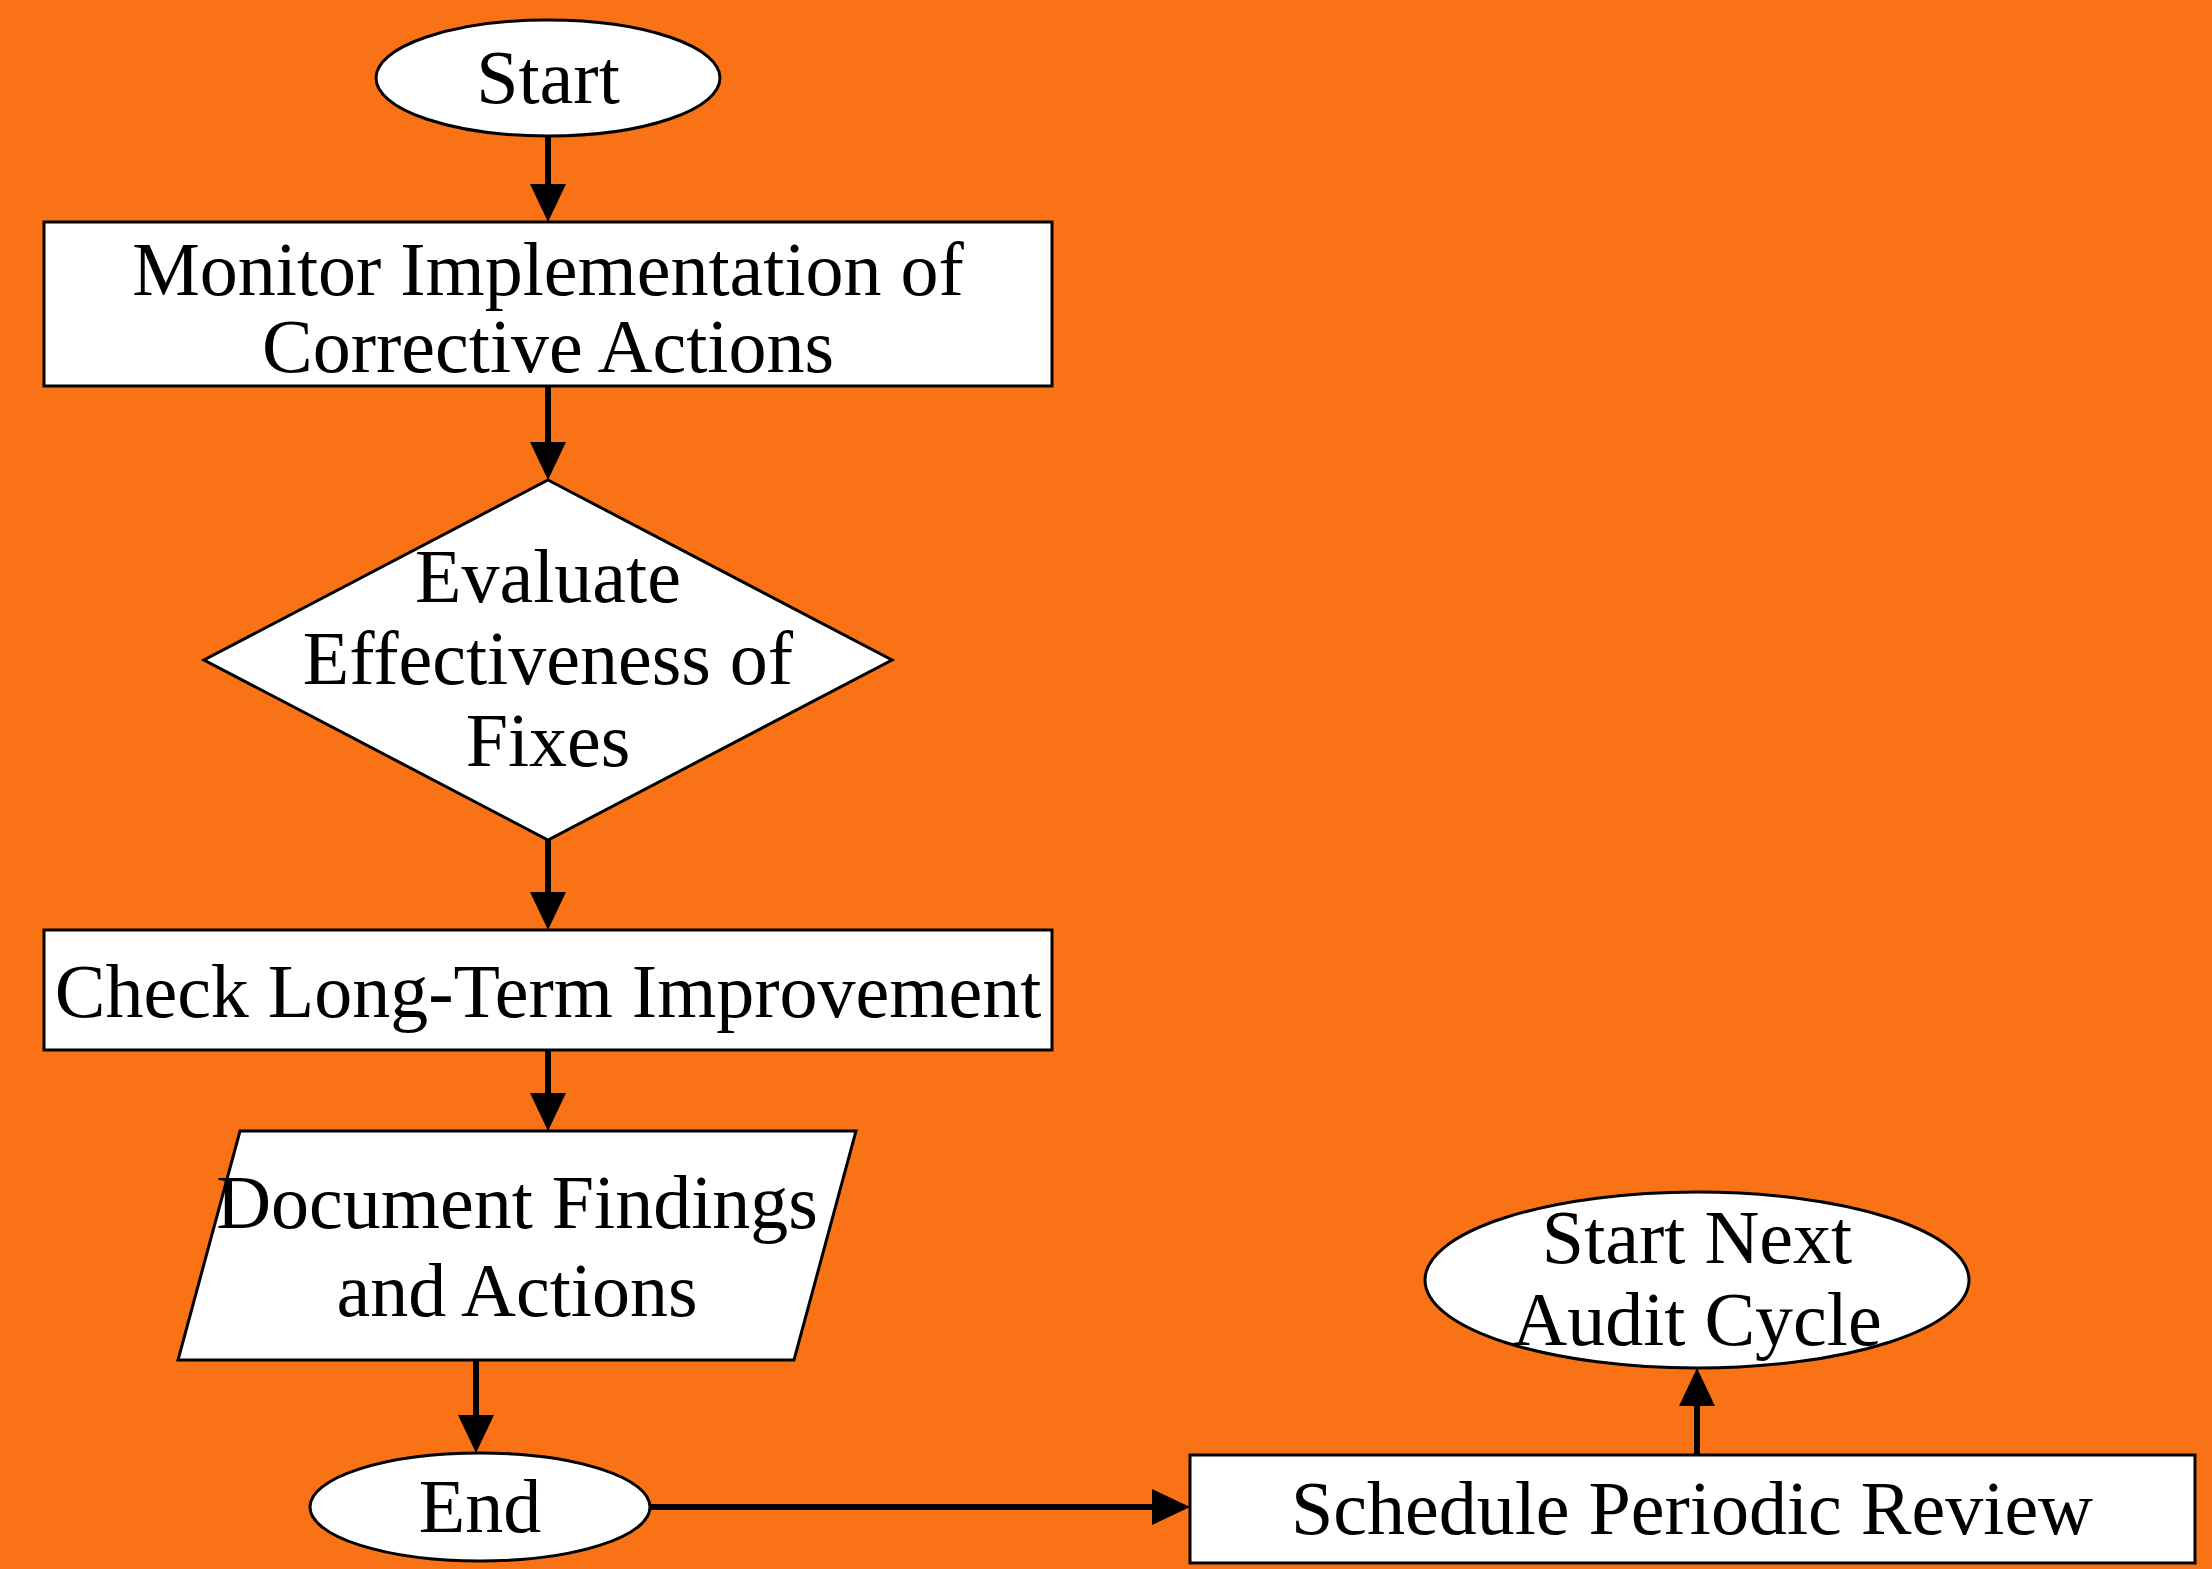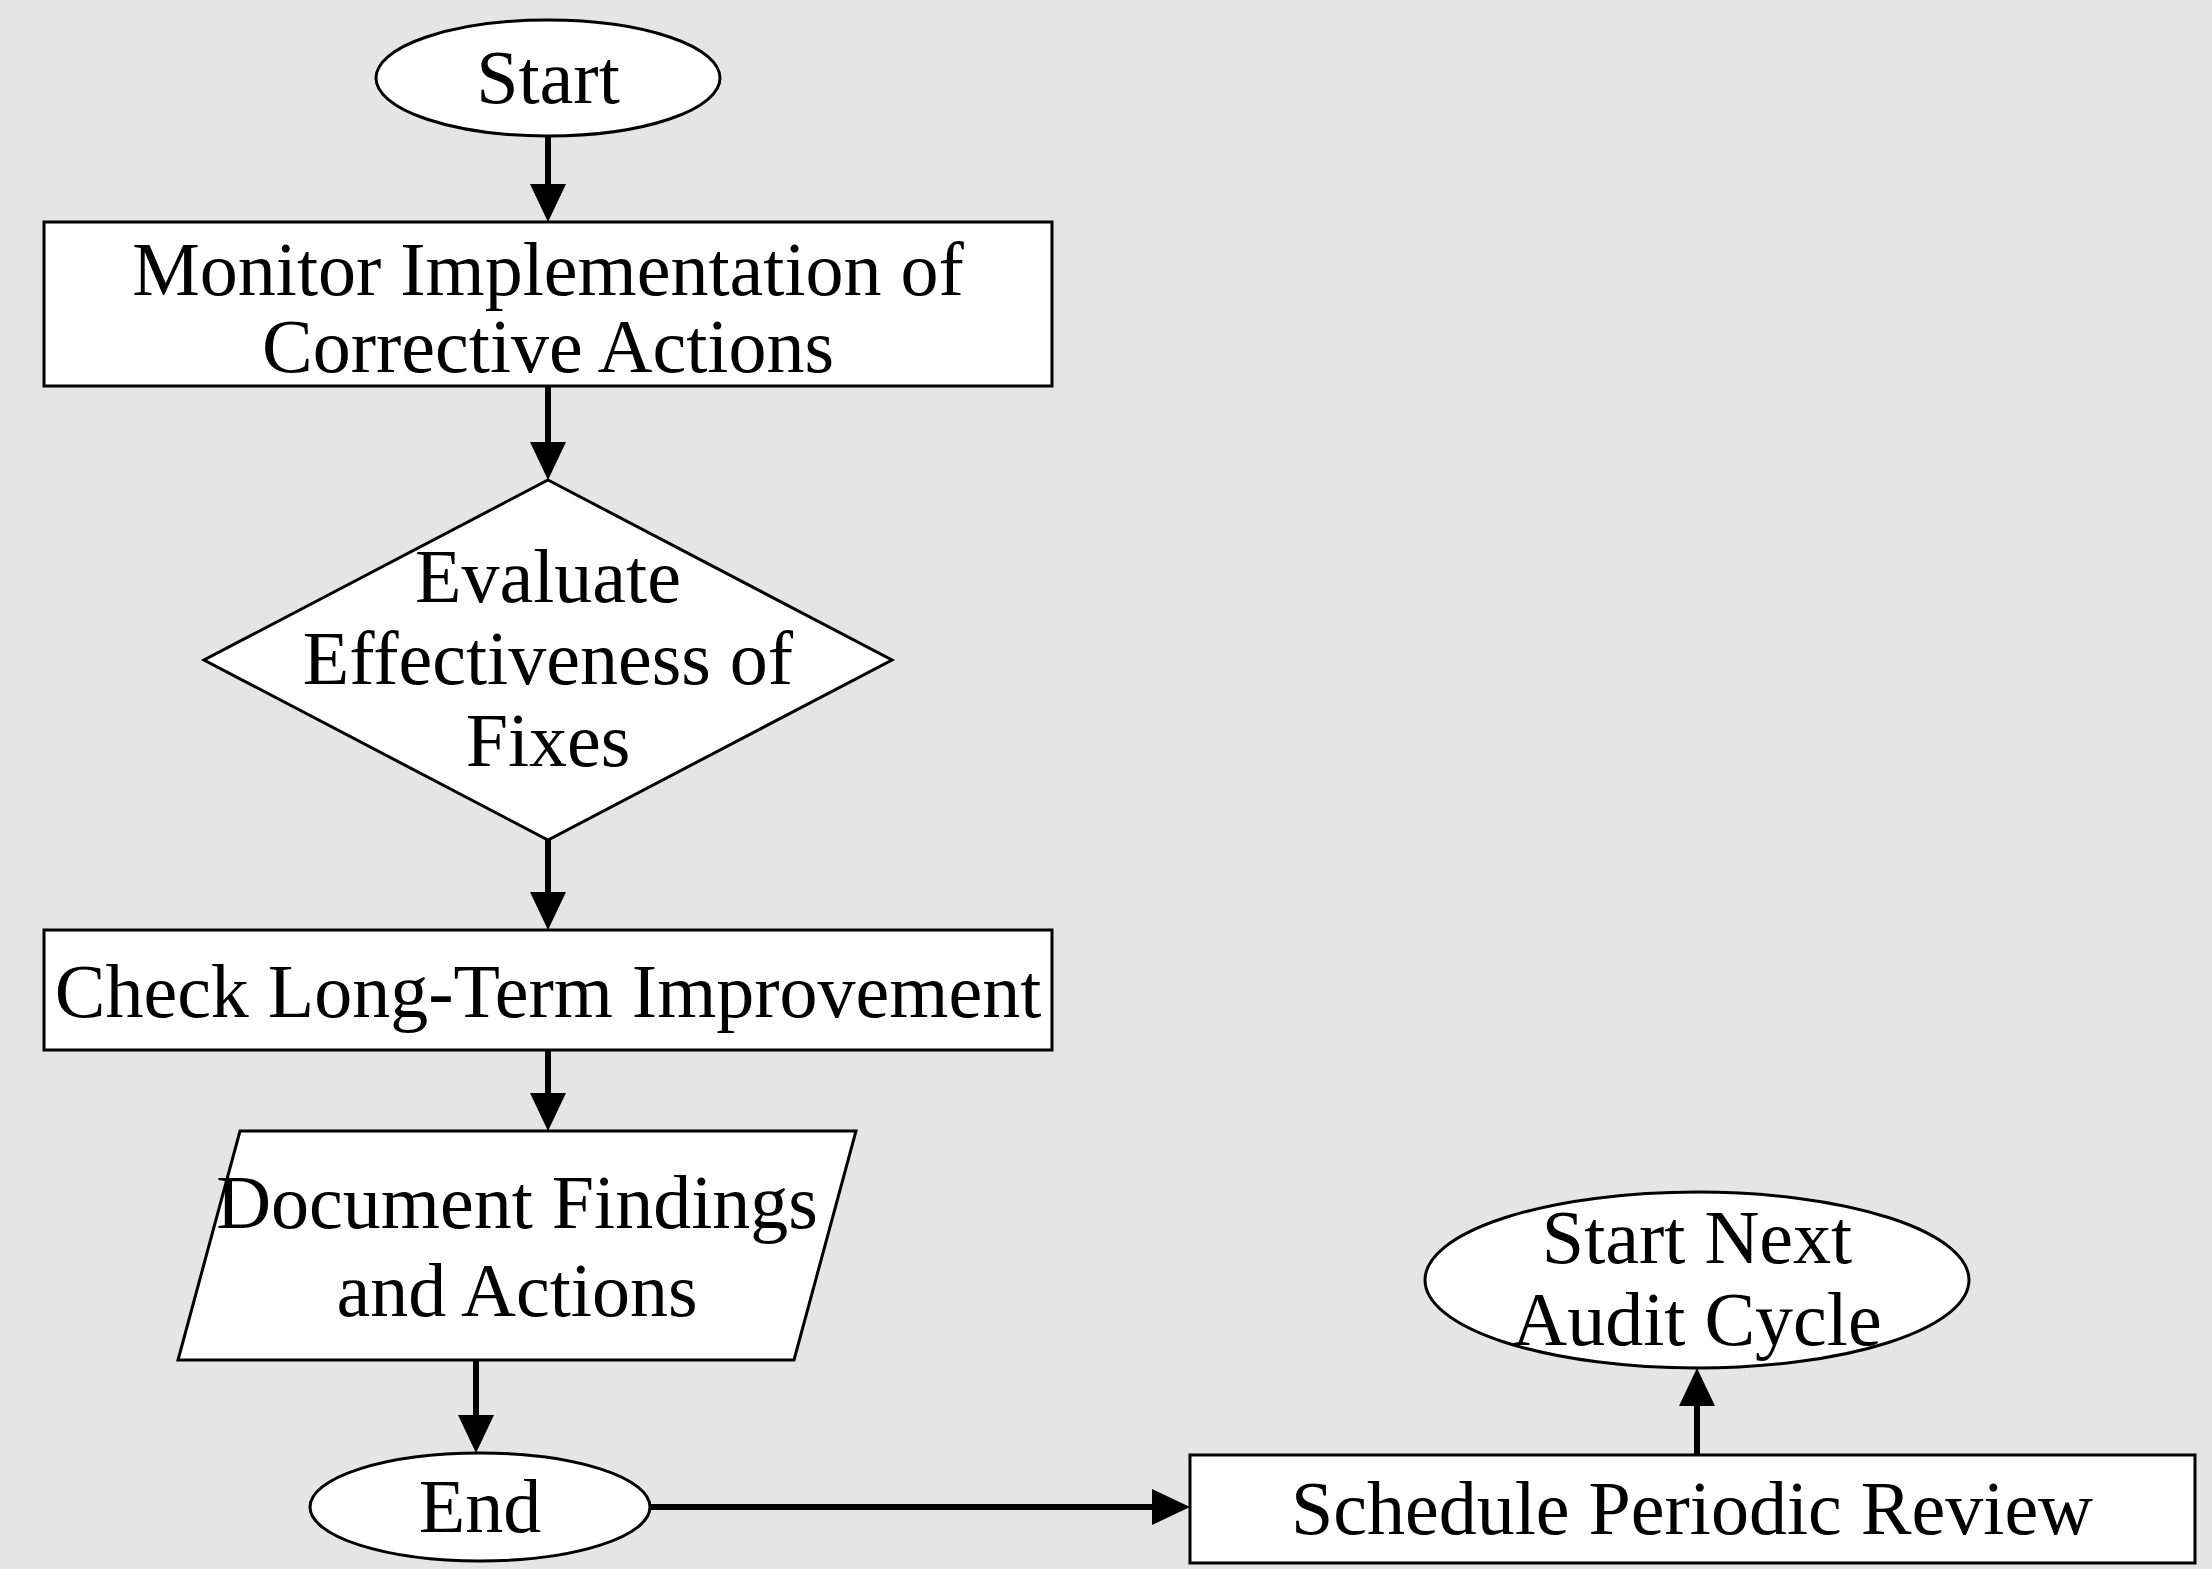--- a/index.html
+++ b/index.html
@@ -4,21 +4,21 @@
 <style>
   html, body {
     margin: 0;
     padding: 0;
     background: #ffffff;
   }
   .canvas {
     position: relative;
     width: 2212px;
     height: 1569px;
-    background: #e5e5e5;
+    background: #f97316;
     overflow: hidden;
   }
   svg {
     display: block;
   }
   .shape {
     fill: #ffffff;
     stroke: #000000;
     stroke-width: 3;
   }

